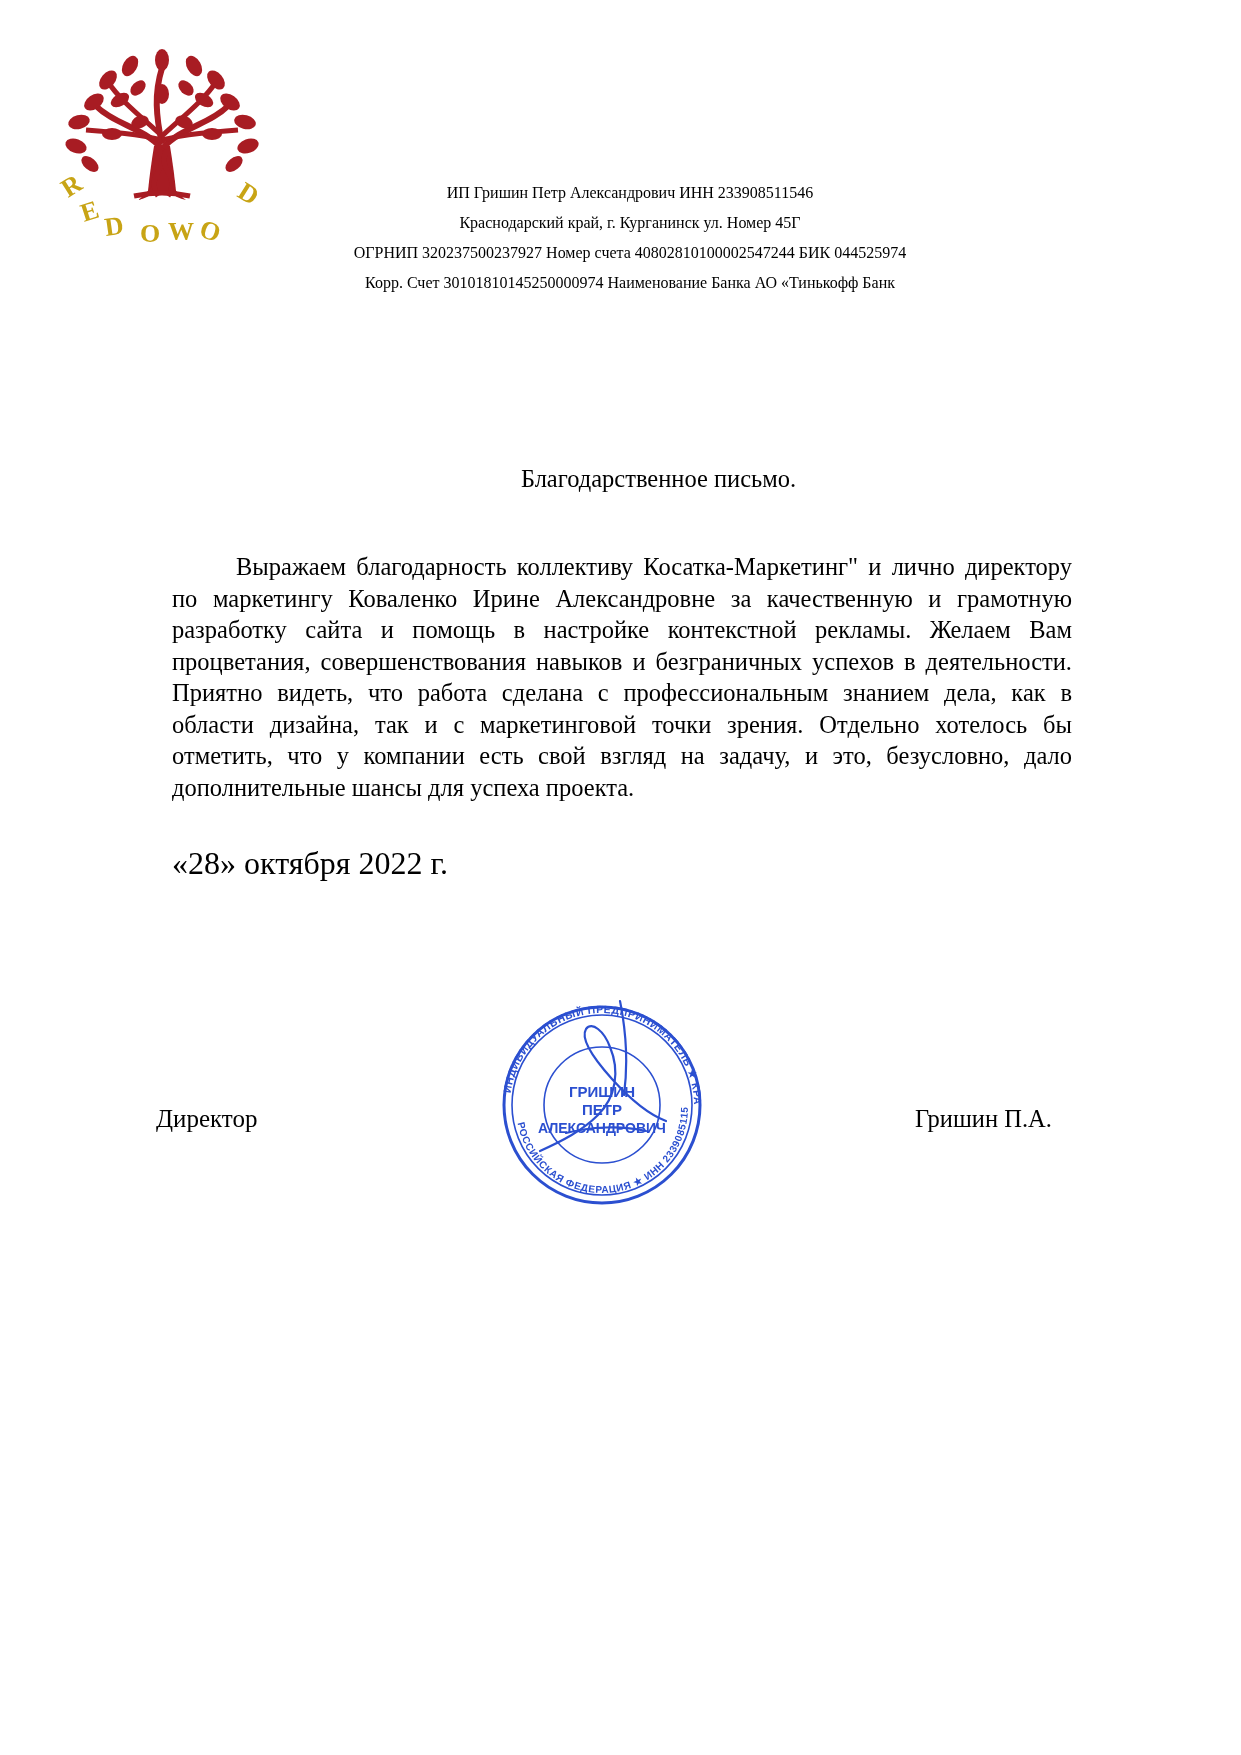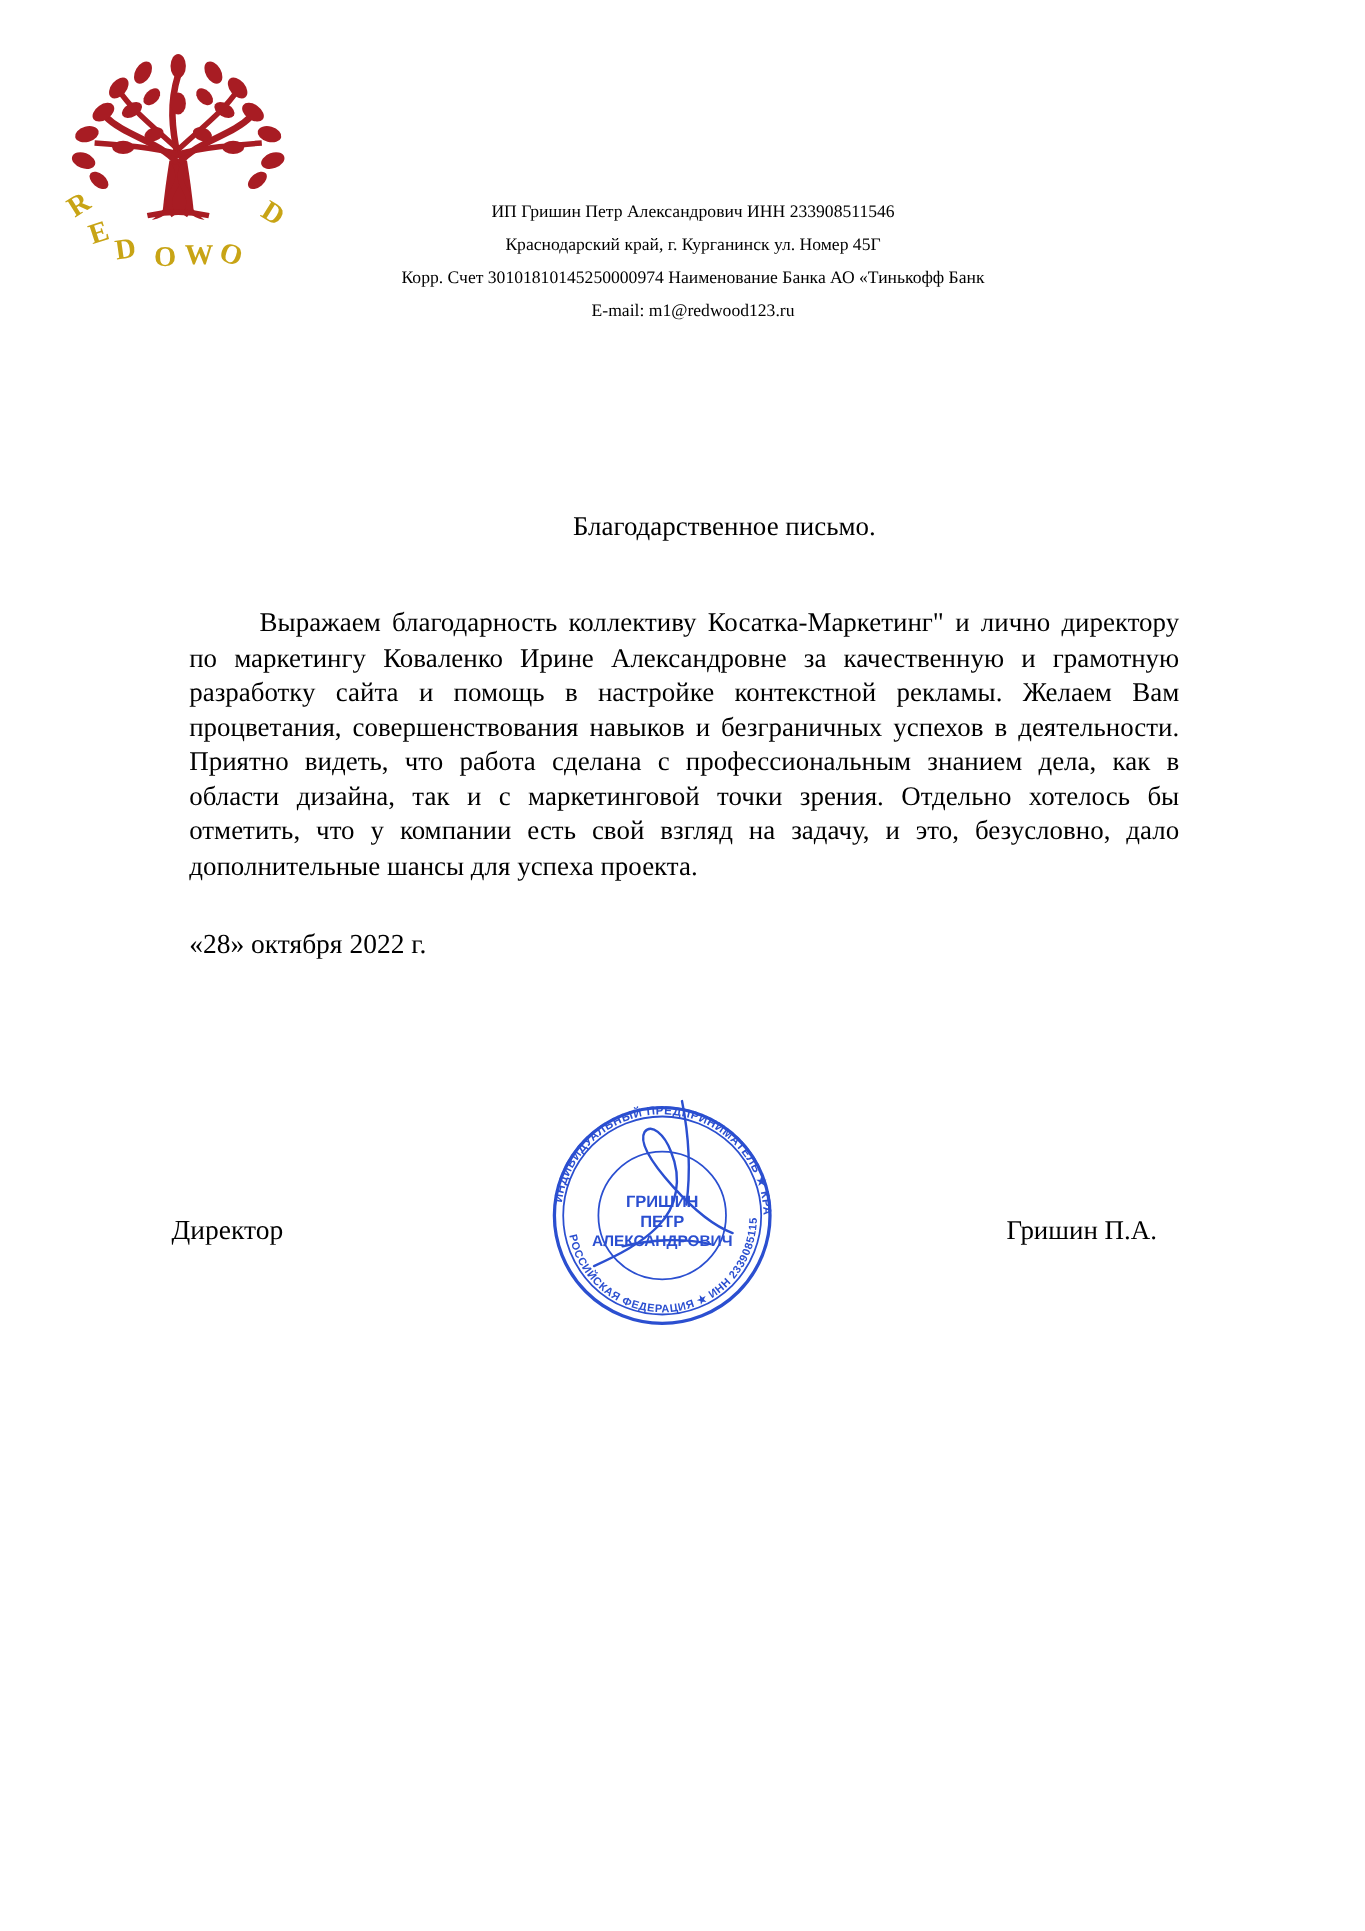--- a/index.html
+++ b/index.html
@@ -64,21 +64,21 @@
     line-height: 31.5px;
     text-align: justify;
     text-indent: 64px;
   }
 
   
   .doc-date {
     position: absolute;
     left: 172px;
     top: 845px;
-    font-size: 25px;
+    font-size: 32px;
   }
 
   
   .sign-role {
     position: absolute;
     left: 156px;
     top: 1105px;
     font-size: 25px;
   }
   .sign-name {
@@ -158,22 +158,22 @@
         <text x="164" y="200" transform="rotate(18 164 200)">O</text>
         <text x="106" y="206">O</text>
         <text x="72" y="200" transform="rotate(-8 72 200)">D</text>
       </g>
     </svg>
   </div>
 
   <div class="header-block">
     <div>ИП Гришин Петр Александрович ИНН 233908511546</div>
     <div>Краснодарский край, г. Курганинск ул. Номер 45Г</div>
+    <div>ОГРНИП 320237500237927 Номер счета 40802810100002547244 БИК 044525974</div>
     <div>Корр. Счет 30101810145250000974 Наименование Банка АО «Тинькофф Банк</div>
-    <div>E-mail: m1@redwood123.ru</div>
   </div>
 
   <div class="doc-title">Благодарственное письмо.</div>
 
   <div class="body-text">Выражаем благодарность коллективу Косатка-Маркетинг" и лично директору по маркетингу Коваленко Ирине Александровне за качественную и грамотную разработку сайта и помощь в настройке контекстной рекламы. Желаем Вам процветания, совершенствования навыков и безграничных успехов в деятельности. Приятно видеть, что работа сделана с профессиональным знанием дела, как в области дизайна, так и с маркетинговой точки зрения. Отдельно хотелось бы отметить, что у компании есть свой взгляд на задачу, и это, безусловно, дало дополнительные шансы для успеха проекта.</div>
 
   <div class="doc-date">«28» октября 2022 г.</div>
 
   <div class="stamp">
     <svg width="260" height="270" viewBox="0 0 260 270" xmlns="http://www.w3.org/2000/svg">

